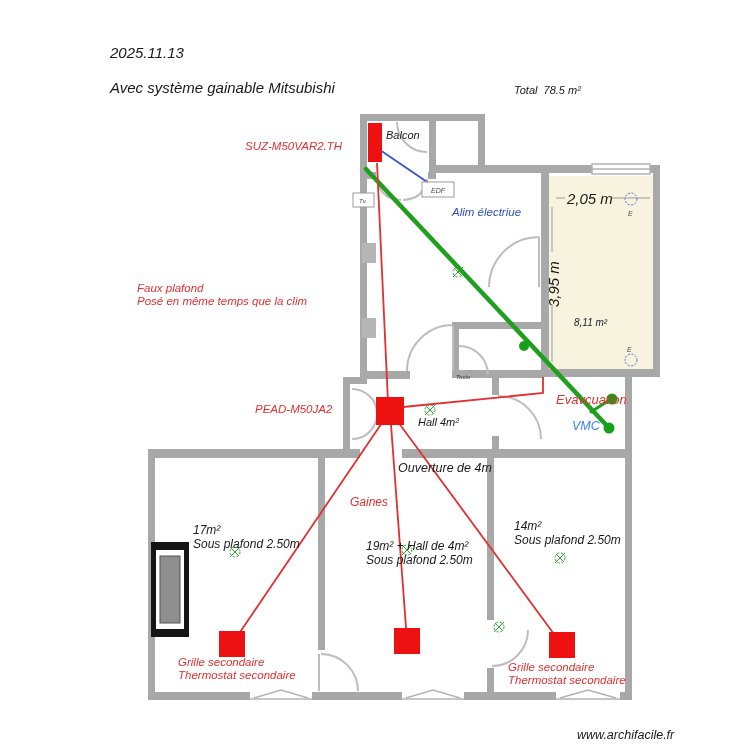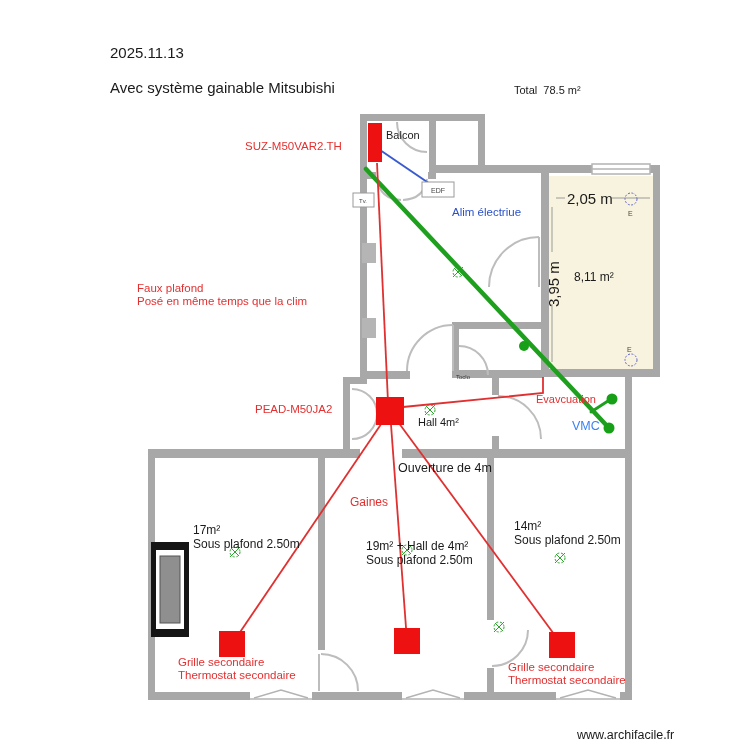--- a/index.html
+++ b/index.html
@@ -1,29 +1,29 @@
 <!DOCTYPE html>
 <html><head>
 <meta charset="utf-8">
 <style>
   html,body{margin:0;padding:0;background:#ffffff;}
   #canvas{position:relative;width:750px;height:750px;background:#ffffff;overflow:hidden;
-          font-family:"Liberation Sans",sans-serif;}
+          font-family:"Liberation Sans",sans-serif;font-style:italic;}
   #plan-svg{position:absolute;left:0;top:0;}
   .lbl{position:absolute;white-space:nowrap;line-height:1.15;}
   .black{color:#1a1a1a;}
   .red{color:#e33030;}
   .blue{color:#2b50c8;}
   .green{color:#3b82f6;}
   .fs15{font-size:15px;}
   .fs13{font-size:11px;}
   .fs12{font-size:12px;}
   .fs11{font-size:11.5px;}
-  .fs10{font-size:11px;}
-  .fs8{font-size:12px;}
+  .fs10{font-size:13px;margin-left:20px;}
+  .fs8{font-size:10px;margin-top:46px;}
   .pre{white-space:pre;text-align:center;}
   .rot{transform:rotate(-90deg);transform-origin:0 0;}
   svg text{font-family:"Liberation Sans",sans-serif;}
 </style>
 </head>
 <body>
 
 <div id="canvas">
 
 <svg id="plan-svg" width="750" height="750" viewBox="0 0 750 750">

